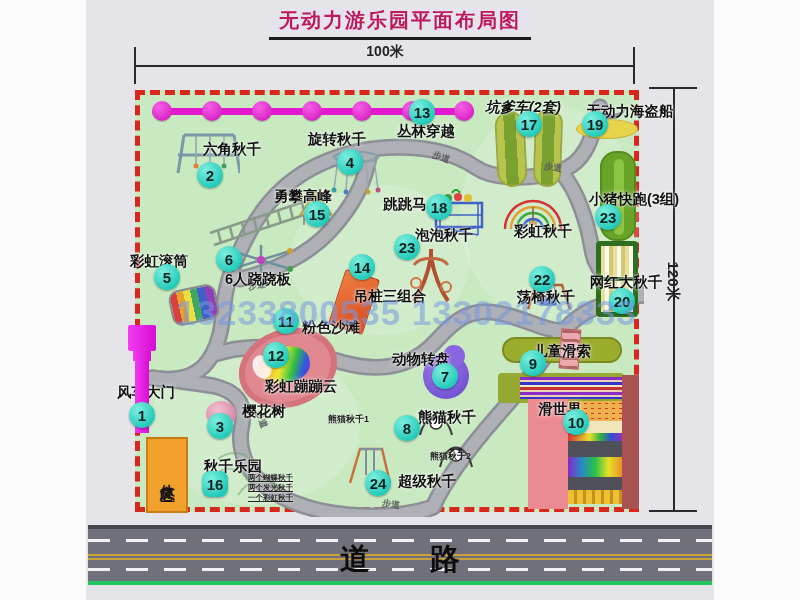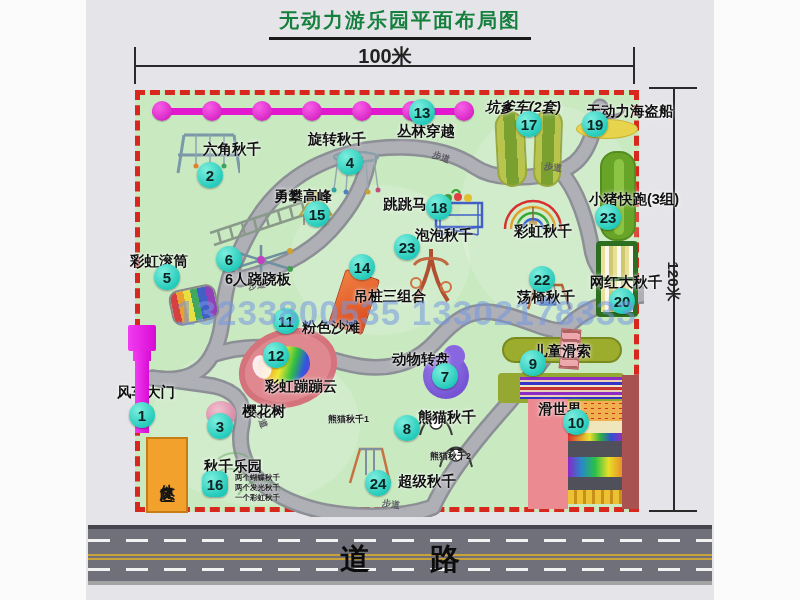--- a/index.html
+++ b/index.html
@@ -8,27 +8,27 @@
     background:#fbfbfc;
     font-family:"Liberation Sans","DejaVu Sans",sans-serif;
   }
   #photo{
     position:absolute;left:86px;top:0;width:628px;height:600px;
     background:#e5e4e9;
   }
   
   #title-wrap{position:absolute;left:0;top:7px;width:100%;text-align:center;}
   #title{
-    display:inline-block;font-size:20px;font-weight:bold;color:#15803d;
+    display:inline-block;font-size:20px;font-weight:bold;color:#be185d;
     letter-spacing:2px;padding:0 10px 3px;border-bottom:3px solid #1a1a1a;
   }
   
   .dimline{position:absolute;background:#2a2a2a;}
   #dim-top-label{position:absolute;left:49px;top:43px;width:500px;text-align:center;
-    font-size:20px;font-weight:bold;color:#222;}
+    font-size:14px;font-weight:bold;color:#222;}
   #dim-right-label{position:absolute;left:566px;top:272px;font-size:15px;font-weight:bold;
     color:#222;transform:rotate(90deg);}
   
   #map{
     position:absolute;left:49px;top:90px;width:504px;height:422px;
     box-sizing:border-box;border:5px dashed #d8281e;background:#c9e9c1;
     overflow:visible;
   }
   #map .patch{position:absolute;background:rgba(255,255,255,.16);border-radius:50%;}
   #paths{position:absolute;left:0;top:0;z-index:1;}
@@ -64,21 +64,21 @@
     position:absolute;left:150px;top:255px;z-index:60;font-size:42px;font-weight:bold;
     letter-spacing:7px;color:rgba(236,152,66,.45);white-space:nowrap;
   }
   #wm-phone{
     position:absolute;left:90px;top:293px;z-index:60;font-size:35px;font-weight:bold;
     letter-spacing:1px;color:rgba(116,152,224,.55);white-space:nowrap;
   }
   
   #road{
     position:absolute;left:2px;right:2px;top:525px;height:60px;
-    background:#70707a;border-top:4px solid #46464e;border-bottom:4px solid #a3a3a3;
+    background:#70707a;border-top:4px solid #46464e;border-bottom:4px solid #22c55e;
     box-sizing:border-box;z-index:5;
   }
   .road-dash{position:absolute;left:0;right:0;height:3px;
     background:repeating-linear-gradient(90deg,#f2f2f2 0 22px,transparent 22px 38px);}
   .road-yellow{position:absolute;left:0;right:0;height:2px;background:#c9a23a;}
   #road-label{
     position:absolute;left:0;top:10px;width:100%;text-align:center;z-index:6;
     font-size:30px;font-weight:bold;color:#0c0c0c;
   }
   
@@ -352,21 +352,21 @@
     <span class="lbl" style="left:490px;top:7px;">无动力海盗船</span>
     <span class="lbl" style="left:486px;top:178px;">网红大秋千</span>
     <span class="lbl" style="left:494px;top:95px;">小猪快跑(3组)</span>
     <span class="lbl" style="left:406px;top:193px;">荡椅秋千</span>
     <span class="lbl" style="left:304px;top:131px;">泡泡秋千</span>
     <span class="lbl" style="left:287px;top:377px;">超级秋千</span>
     <span class="lbl" style="left:403px;top:127px;">彩虹秋千</span>
 
     <span class="sublbl" style="left:188px;top:318px;">熊猫秋千1</span>
     <span class="sublbl" style="left:290px;top:355px;">熊猫秋千2</span>
-    <div class="swingpark-list" style="left:95px;top:378px;">
+    <div class="swingpark-list" style="left:108px;top:378px;text-decoration:underline;">
       <div>两个蝴蝶秋千</div>
       <div>两个发光秋千</div>
       <div>一个彩虹秋千</div>
     </div>
 
     <span class="badge" style="left:-11px;top:307px;">1</span>
     <span class="badge" style="left:57px;top:67px;">2</span>
     <span class="badge" style="left:67px;top:318px;">3</span>
     <span class="badge" style="left:197px;top:54px;">4</span>
     <span class="badge" style="left:14px;top:169px;">5</span>

